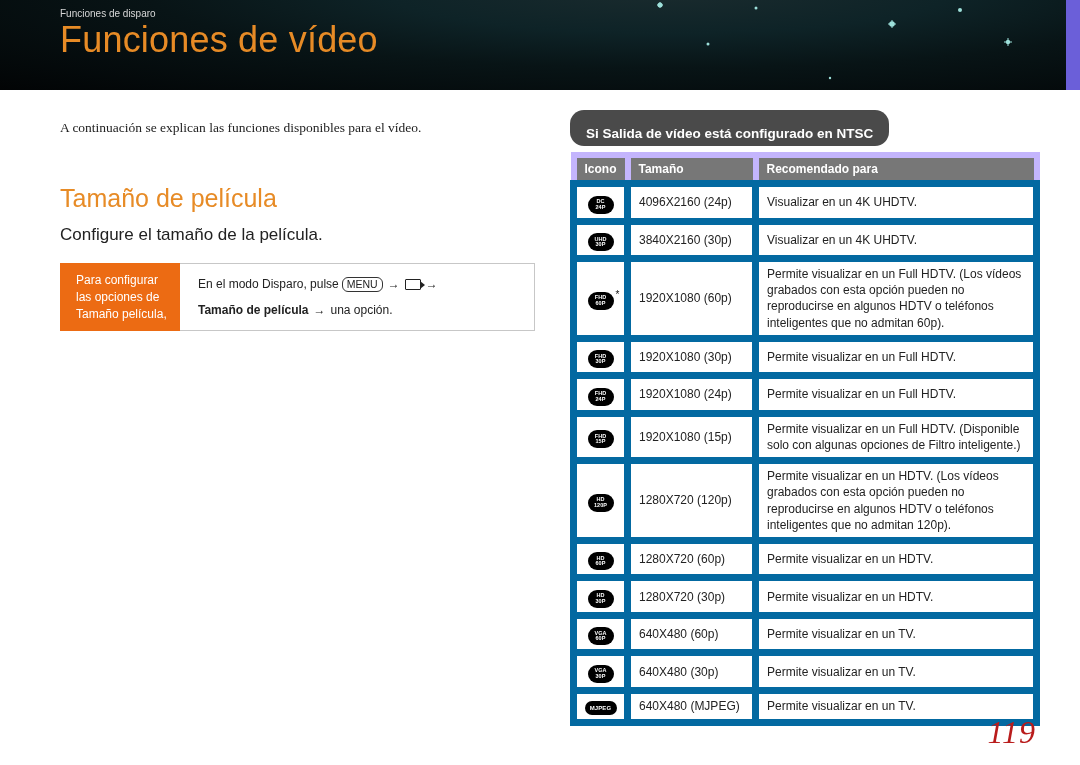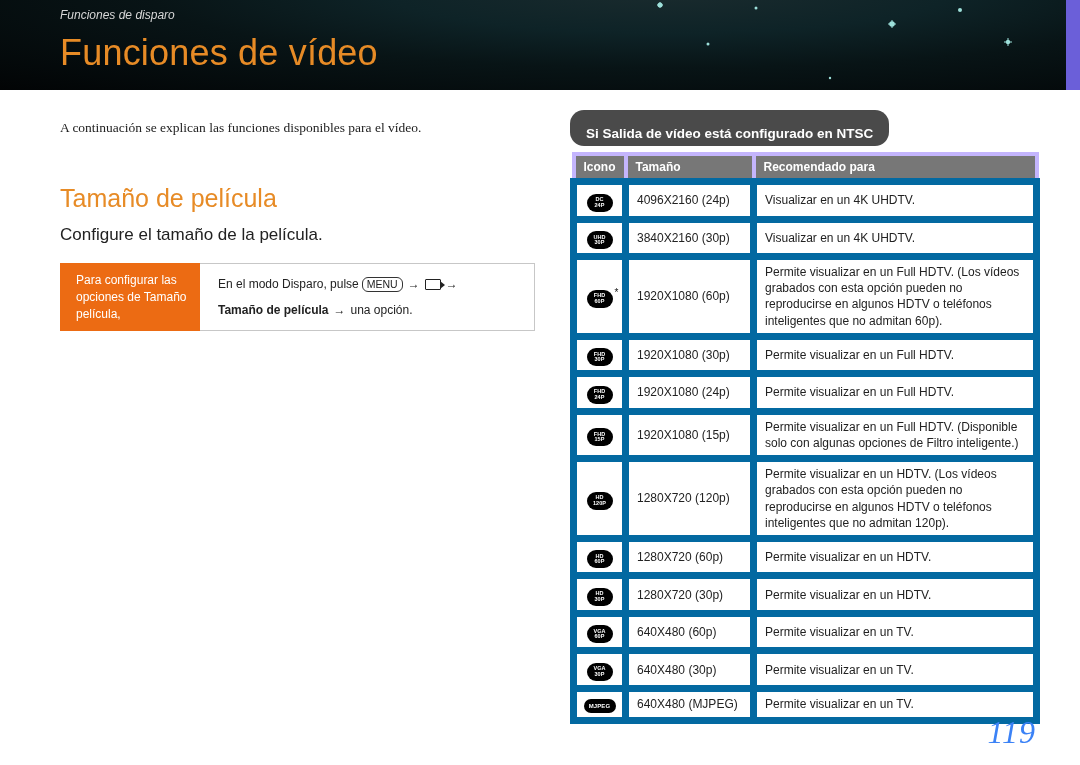--- a/index.html
+++ b/index.html
@@ -8,35 +8,35 @@
   .topbar {
     width: 100%; height: 90px;
     background: radial-gradient(ellipse at 62% -10%, #1a2b2e 0%, #0e2327 30%, #081416 55%, #020405 100%);
     position: relative; padding-left: 60px; padding-top: 8px; overflow: hidden;
   }
   .stars { position: absolute; top: 0; left: 0; right: 0; bottom: 0; pointer-events: none; }
   .topbar::after {
     content: ""; position: absolute; right: 0; top: 0; width: 14px; height: 90px;
     background: #6b5fd9;
   }
-  .breadcrumb { color: #d7d7d7; font-size: 12px; margin-bottom: 10px; font-style: italic; }
+  .breadcrumb { color: #d7d7d7; font-size: 10px; margin-bottom: 0; }
   .title { color: #e78b26; font-size: 36px; font-weight: 400; letter-spacing: 0.2px; }
 
   .content { position: absolute; top: 110px; left: 60px; right: 40px; bottom: 30px; }
   .leftcol { position: absolute; left: 0; top: 0; width: 475px; }
   .rightcol { position: absolute; left: 510px; top: 0; width: 470px; }
 
   .intro { font-size: 13.5px; margin-top: 10px; margin-bottom: 48px; font-family: Liberation Serif, serif; }
   .section-h { color: #e78b26; font-size: 25px; font-weight: 400; margin-bottom: 12px; }
   .section-sub { font-size: 17px; margin-bottom: 18px; }
 
   .instr-row { display: flex; width: 100%; }
   .instr-left {
     background: #ec6b13; color: #fff; font-size: 12px; line-height: 1.4;
-    padding: 9px 12px 9px 16px; width: 140px; display:flex; align-items:center;
+    padding: 9px 12px 9px 16px; width: 120px; display:flex; align-items:center;
   }
   .instr-right {
     flex: 1; border-top: 1px solid #c7c7c7; border-bottom: 1px solid #c7c7c7;
     border-right: 1px solid #c7c7c7;
     font-size: 12px; padding: 9px 12px 9px 18px; line-height: 1.4;
     display:flex; flex-wrap:wrap; align-items:center; gap:4px 3px;
   }
   .instr-right .b { font-weight: 700; }
   .menu-btn { display:inline-block; border:1px solid #333; border-radius:6px; padding:0 4px; font-size:10.5px; line-height:13px; }
   .cam-icon { display:inline-block; width:16px; height:11px; border:1px solid #222; position:relative; border-radius:1px; vertical-align:middle; }
@@ -45,39 +45,39 @@
 
   .pill {
     display:inline-block; background:#4a4a4a; color:#fff; font-weight:600;
     font-size:13.5px; padding:16px 16px 5px 16px; border-radius:14px; margin-bottom:6px;
   }
   .note { text-align:right; font-size:11px; color:#333; margin-bottom:4px; }
 
   table.spec { width:100%; border-collapse:collapse; font-size:12px; }
   table.spec thead th {
     background:#777; color:#fff; text-align:left; font-weight:600;
-    padding:4px 8px; border:4px solid #c4b5fd; font-size:12px;
+    padding:4px 8px; border:6px solid #c4b5fd; font-size:12px;
   }
   table.spec td {
     border:7px solid #0369a1; padding:4px 8px; vertical-align:middle; line-height:1.35;margin-top:32px;
   }
   table.spec td.iconcell { width:46px; text-align:center; padding:4px 4px; }
   table.spec td.sizecell { width:128px; white-space:nowrap; }
 
   .ico-wrap { display:inline-flex; align-items:center; justify-content:center; position:relative; }
   .ico { width:26px; height:18px; border-radius:9px; background:#000; color:#fff; display:flex; flex-direction:column; align-items:center; justify-content:center; line-height:1; }
   .ico span { font-size:5.5px; font-weight:700; letter-spacing:0.1px; }
   .ico.mjpeg { width:32px; height:14px; border-radius:7px; }
   .ico.mjpeg span { font-size:6px; }
   .def-star { position:absolute; top:-4px; right:-6px; font-size:10px; color:#111; }
 
   .pagenum {
     position:absolute; right:44px; bottom:14px;
     font-family: "Palatino Linotype", Georgia, serif; font-style:italic;
-    color:#3b82f6; font-size:32px; letter-spacing:1px;
+    color:#b91c1c; font-size:32px; letter-spacing:1px;
   }
 </style>
 </head>
 <body>
 
 <div class="page">
   <div class="topbar">
     <svg class="stars" width="1080" height="90">
       <g fill="#9de0da">
         <circle cx="660" cy="5" r="2.5"></circle>

